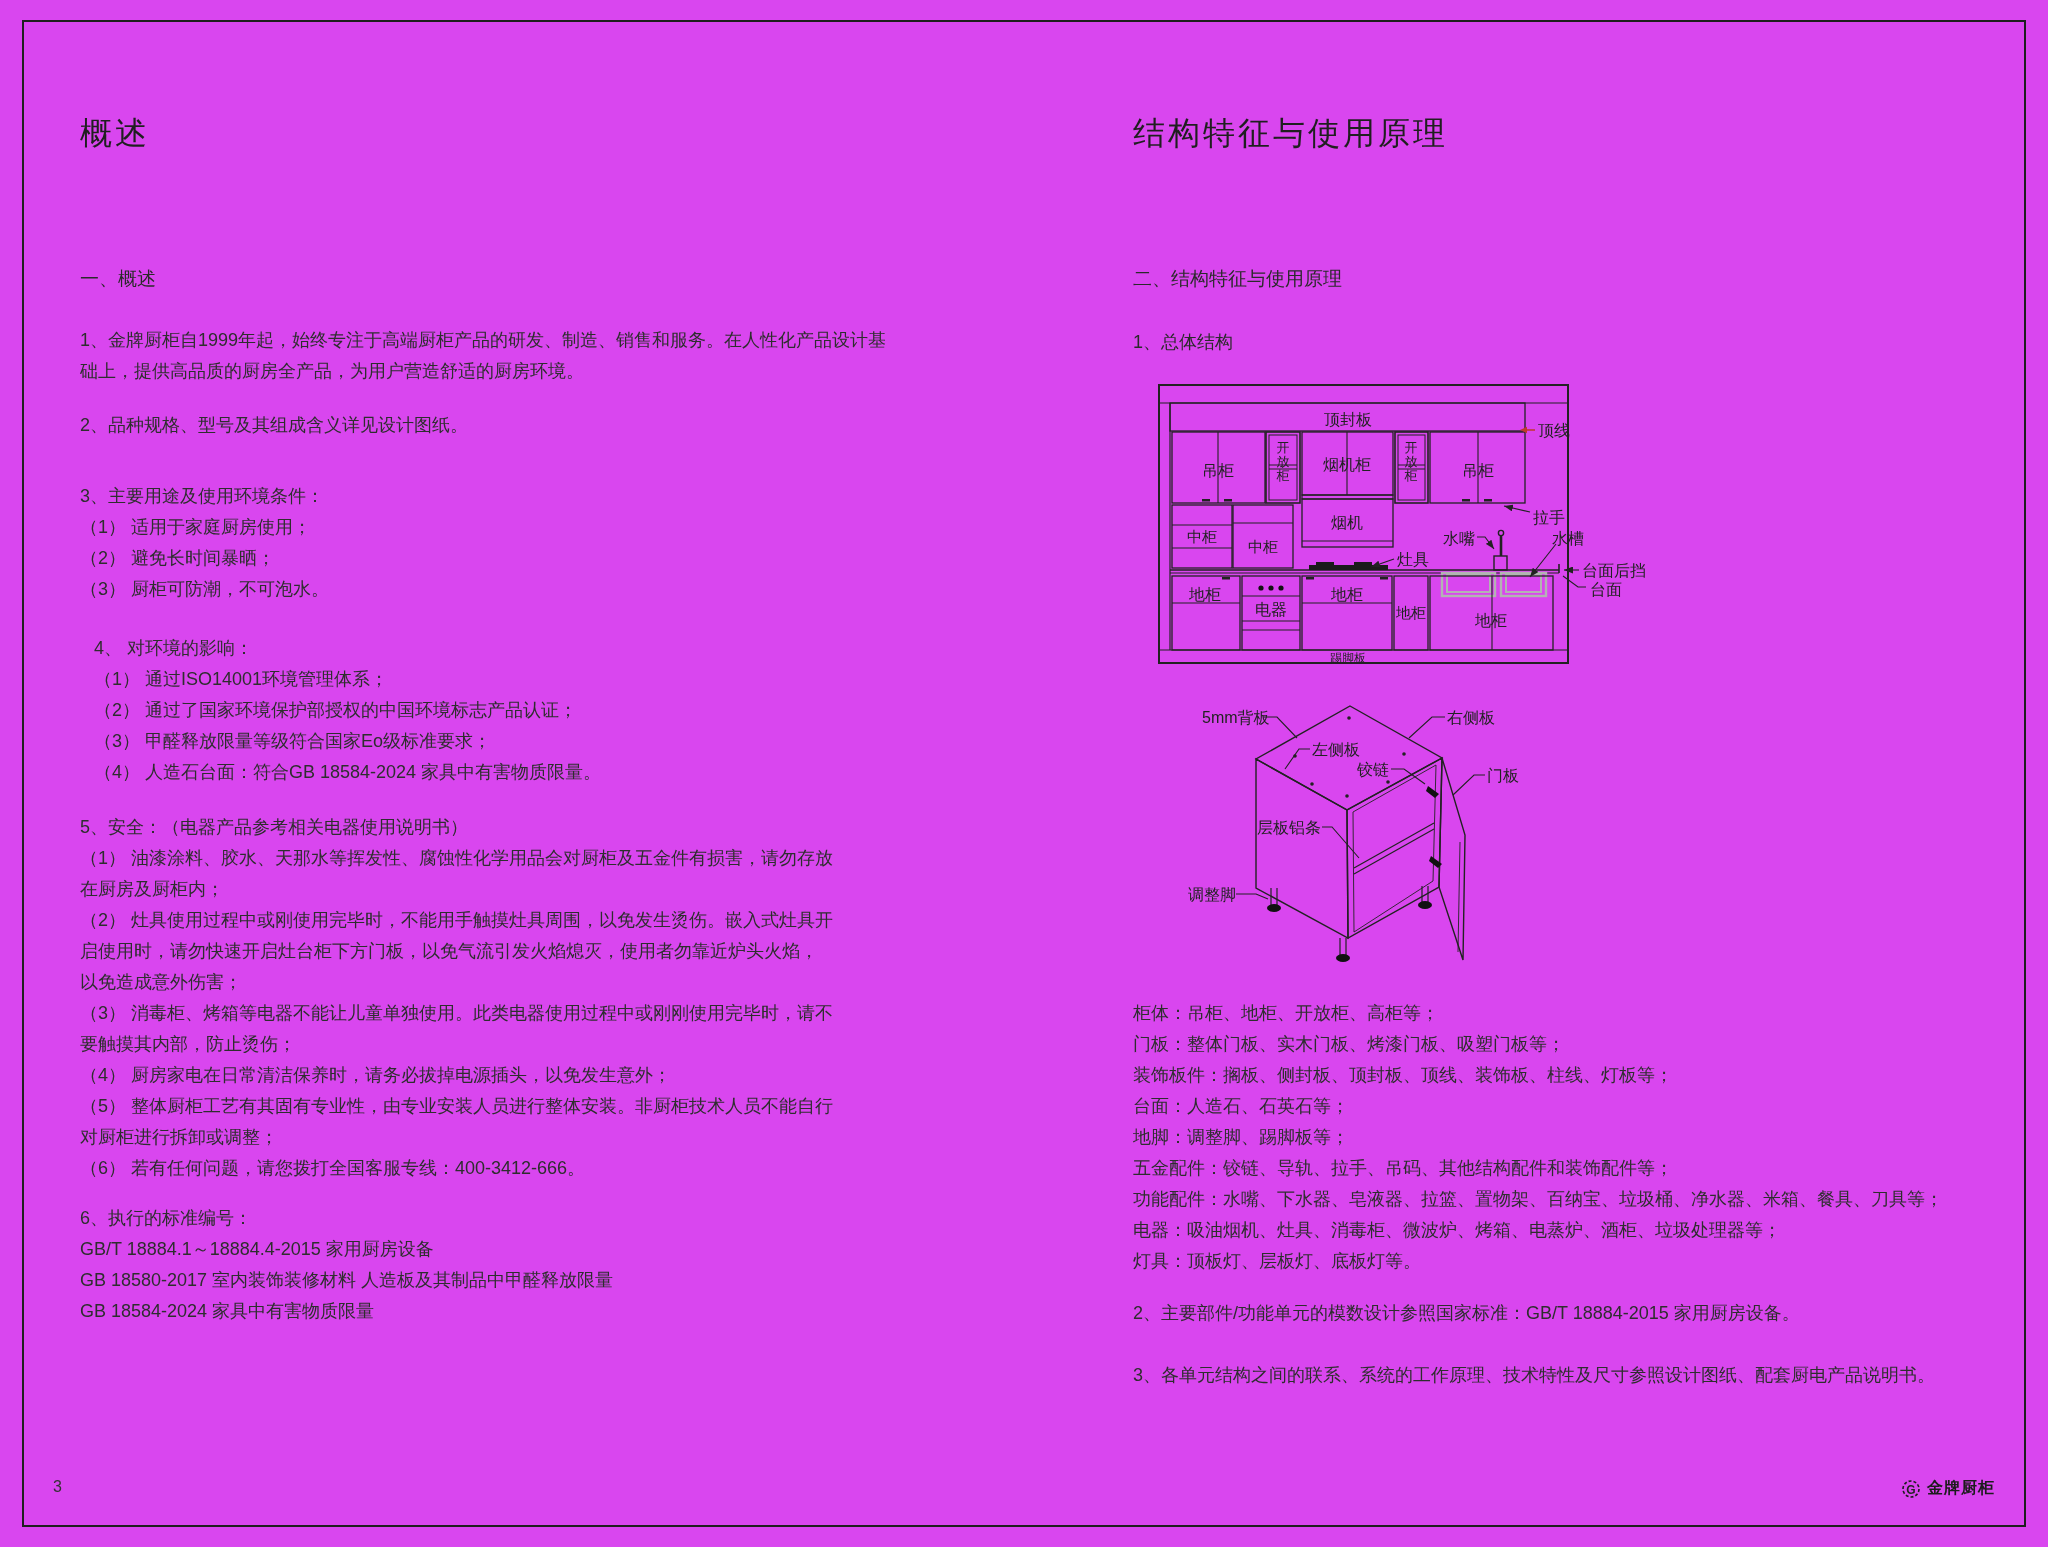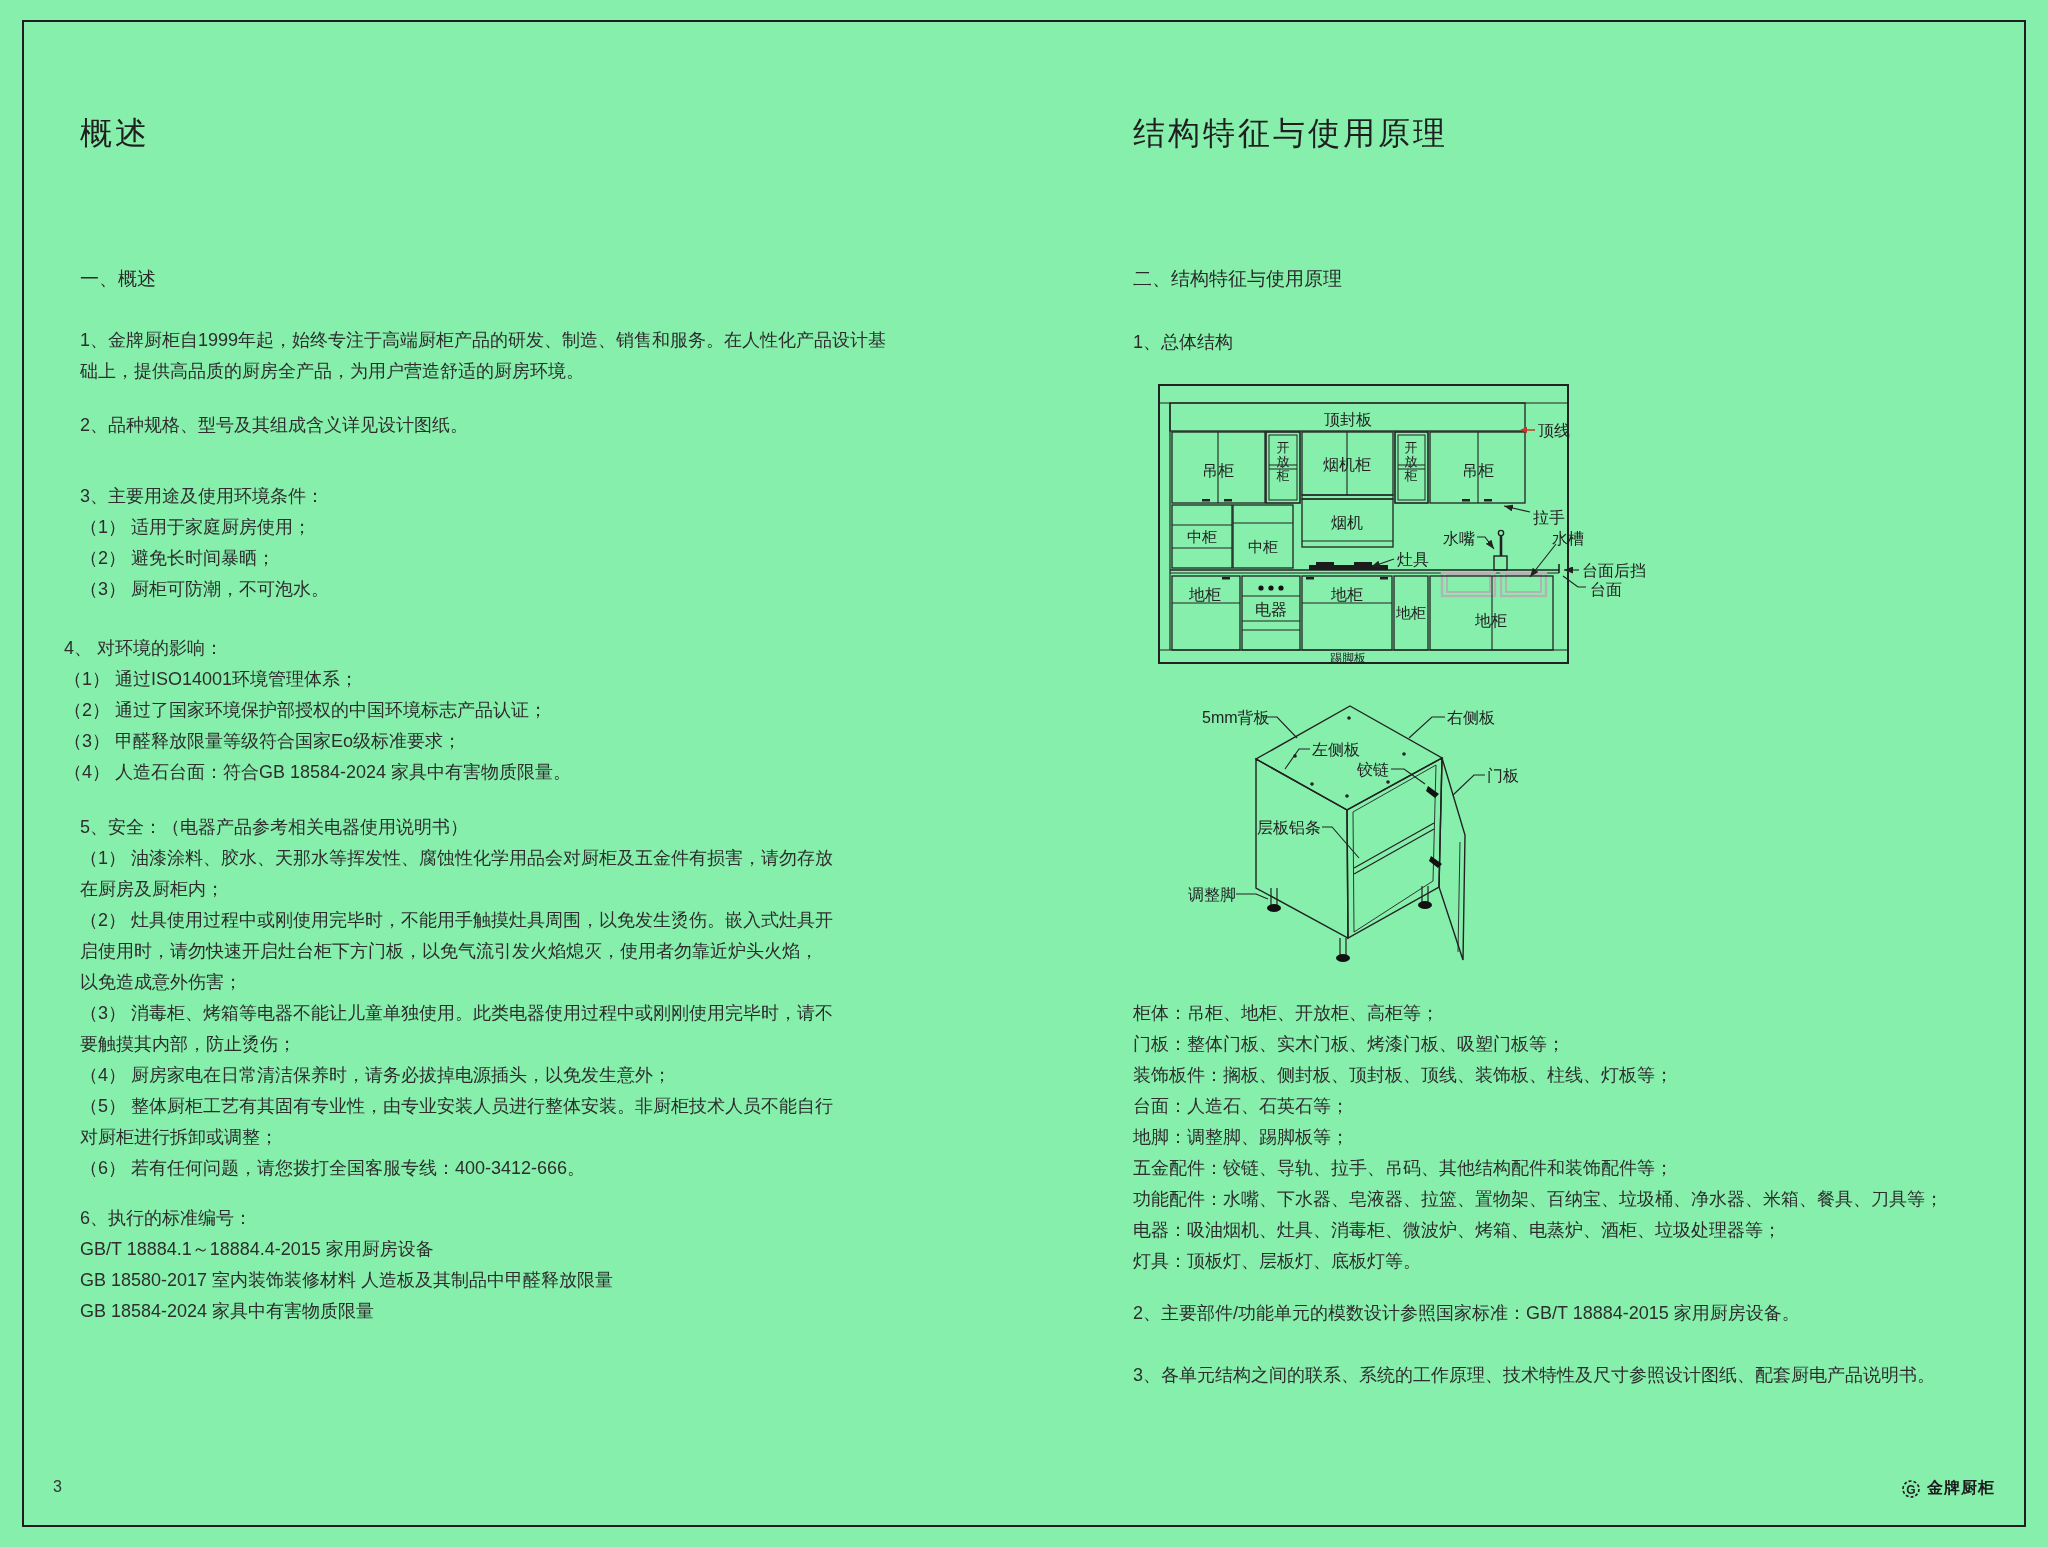--- a/index.html
+++ b/index.html
@@ -1,16 +1,16 @@
 <!DOCTYPE html>
 <html><head>
 <meta charset="utf-8">
 <style>
   html,body{margin:0;padding:0;background:#ffffff;}
-  .canvas{position:relative;width:2048px;height:1547px;background:#86efac;
+  .canvas{position:relative;width:2048px;height:1547px;background:#d946ef;
           font-family:"Liberation Sans","DejaVu Sans",sans-serif;color:#2a2a2a;overflow:hidden;}
   .frame{position:absolute;left:22px;top:20px;width:2000px;height:1503px;border:2px solid #1e1e1e;}
   .abs{position:absolute;}
   .doc-title{font-size:32px;letter-spacing:3px;color:#1f1f1f;white-space:nowrap;}
   .sec-head{font-size:19px;color:#2a2a2a;white-space:nowrap;}
   .sub-head{font-size:18px;color:#2a2a2a;white-space:nowrap;}
   .body-line{font-size:18px;line-height:31px;color:#2e2e2e;white-space:nowrap;}
   .block{position:absolute;}
   .pagenum{font-size:16px;color:#333;}
   .brand{display:flex;align-items:center;gap:6px;}
@@ -36,21 +36,21 @@
     <div class="body-line">2、品种规格、型号及其组成含义详见设计图纸。</div>
   </div>
 
   <div class="block" style="left:80px;top:481px;">
     <div class="body-line">3、主要用途及使用环境条件：</div>
     <div class="body-line">（1） 适用于家庭厨房使用；</div>
     <div class="body-line">（2） 避免长时间暴晒；</div>
     <div class="body-line">（3） 厨柜可防潮，不可泡水。</div>
   </div>
 
-  <div class="block" style="left:64px;top:633px;">
+  <div class="block" style="left:94px;top:633px;">
     <div class="body-line">4、 对环境的影响：</div>
     <div class="body-line">（1） 通过ISO14001环境管理体系；</div>
     <div class="body-line">（2） 通过了国家环境保护部授权的中国环境标志产品认证；</div>
     <div class="body-line">（3） 甲醛释放限量等级符合国家Eo级标准要求；</div>
     <div class="body-line">（4） 人造石台面：符合GB 18584-2024 家具中有害物质限量。</div>
   </div>
 
   <div class="block" style="left:80px;top:812px;">
     <div class="body-line">5、安全：（电器产品参考相关电器使用说明书）</div>
     <div class="body-line">（1） 油漆涂料、胶水、天那水等挥发性、腐蚀性化学用品会对厨柜及五金件有损害，请勿存放</div>

